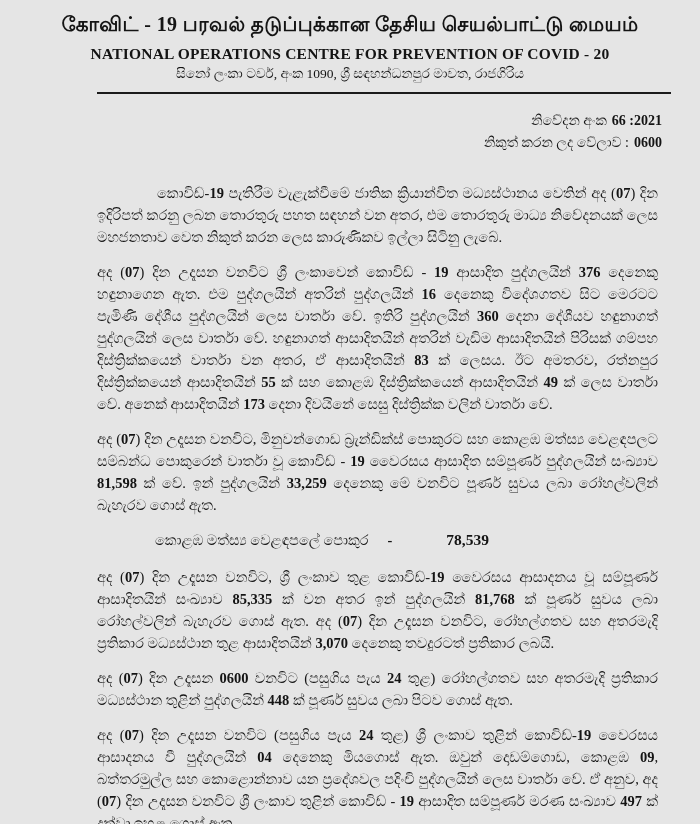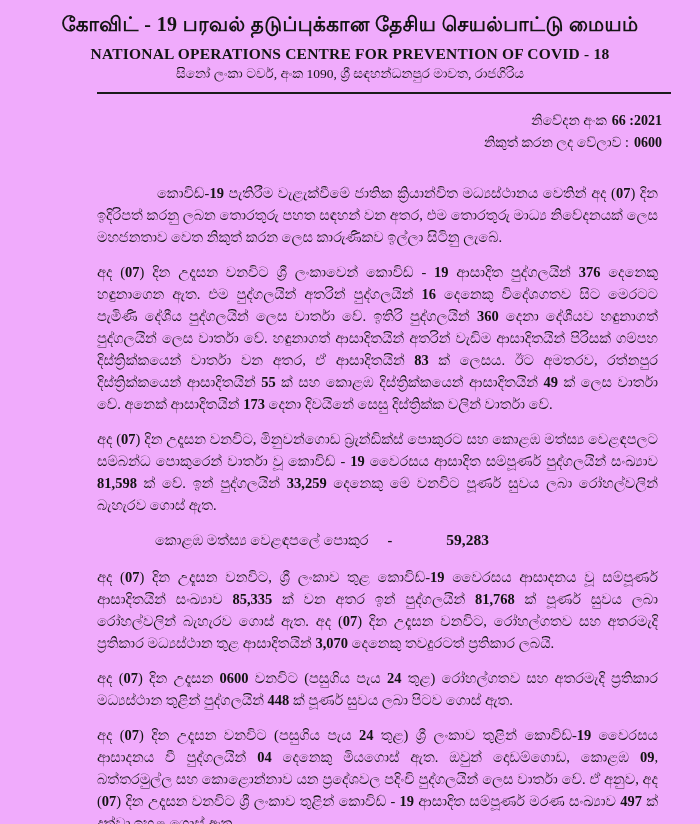--- a/index.html
+++ b/index.html
@@ -1,19 +1,19 @@
 <!DOCTYPE html>
 <html><head>
 <meta charset="utf-8">
 <style>
   html,body{margin:0;padding:0;background:#ffffff;}
   .page{
     position:relative;
     width:700px;height:824px;
-    background:#f0abfc;
+    background:#e5e5e5;
     overflow:hidden;
     color:#141414;
     font-family:"Liberation Serif","DejaVu Serif",serif;
   }
   
   .letterhead{text-align:center;padding-top:13px;}
   .title-tamil{
     font-size:20px;font-weight:700;letter-spacing:.4px;
     font-family:"Liberation Serif","DejaVu Sans",serif;
   }
@@ -44,21 +44,21 @@
   .cluster .cluster-dash{margin-left:11px;font-weight:700;}
   .cluster .cluster-value{margin-left:46px;font-size:15.5px;}
 </style>
 </head>
 <body>
 
 <div class="page">
 
   <header class="letterhead">
     <div class="title-tamil">கோவிட் - 19  பரவல் தடுப்புக்கான தேசிய செயல்பாட்டு மையம்</div>
-    <div class="title-english">NATIONAL OPERATIONS CENTRE FOR PREVENTION OF COVID - 18</div>
+    <div class="title-english">NATIONAL OPERATIONS CENTRE FOR PREVENTION OF COVID - 20</div>
     <div class="address">සිනෝ ලංකා ටවර්, අංක 1090, ශ්‍රී සඳහන්ධනපුර මාවත, රාජගිරිය</div>
   </header>
 
   <div class="rule"></div>
 
   <div class="meta">
     <div class="meta-line">
       <span class="meta-label">නිවේදන අංක</span><span class="num">66 :2021</span>
     </div>
     <div class="meta-line">
@@ -66,20 +66,20 @@
     </div>
   </div>
 
   <main class="doc-body" id="doc-body">
       <p class="first-indent">කොවිඩ්-<b class="num">19</b> පැතිරීම වැළැක්වීමේ ජාතික ක්‍රියාන්විත මධ්‍යස්ථානය වෙතින් අද (<b class="num">07</b>) දින ඉදිරිපත් කරනු ලබන තොරතුරු පහත සඳහන් වන  අතර, එම තොරතුරු මාධ්‍ය නිවේදනයක් ලෙස මහජනතාව වෙත නිකුත් කරන ලෙස කාරුණිකව ඉල්ලා සිටිනු ලැබේ.</p>
       <p>අද (<b class="num">07</b>) දින උදෑසන වනවිට ශ්‍රී ලංකාවෙන් කොවිඩ් - <b class="num">19</b> ආසාදිත පුද්ගලයින් <b class="num">376</b> දෙනෙකු හඳුනාගෙන ඇත. එම පුද්ගලයින් අතරින් පුද්ගලයින් <b class="num">16</b> දෙනෙකු විදේශගතව සිට මෙරටට පැමිණි දේශීය පුද්ගලයින් ලෙස වාර්තා වේ. ඉතිරි පුද්ගලයින් <b class="num">360</b> දෙනා  දේශීයව හඳුනාගත් පුද්ගලයින් ලෙස වාර්තා වේ. හඳුනාගත් ආසාදිතයින් අතරින් වැඩිම ආසාදිතයින් පිරිසක් ගම්පහ දිස්ත්‍රික්කයෙන් වාර්තා වන අතර, ඒ ආසාදිතයින් <b class="num">83</b> ක් ලෙසය. ඊට අමතරව, රත්නපුර දිස්ත්‍රික්කයෙන් ආසාදිතයින් <b class="num">55</b> ක් සහ කොළඹ දිස්ත්‍රික්කයෙන් ආසාදිතයින් <b class="num">49</b> ක් ලෙස වාර්තා වේ. අනෙක් ආසාදිතයින් <b class="num">173</b> දෙනා දිවයිනේ සෙසු දිස්ත්‍රික්ක වලින් වාර්තා වේ.</p>
       <p>අද (<b class="num">07</b>) දින උදෑසන වනවිට, මිනුවන්ගොඩ බ්‍රැන්ඩික්ස් පොකුරට සහ කොළඹ මත්ස්‍ය වෙළඳපලට සම්බන්ධ පොකුරෙන් වාර්තා වූ කොවිඩ් - <b class="num">19</b> වෛරසය ආසාදිත සම්පූර්ණ පුද්ගලයින් සංඛ්‍යාව <b class="num">81,598</b> ක් වේ. ඉන් පුද්ගලයින් <b class="num">33,259</b> දෙනෙකු මේ වනවිට පූර්ණ සුවය ලබා රෝහල්වලින් බැහැරව ගොස් ඇත.</p>
       <div class="cluster">
         <span>කොළඹ මත්ස්‍ය වෙළඳපලේ පොකුර</span>
         <span class="cluster-dash">-</span>
-        <b class="num cluster-value">59,283</b>
+        <b class="num cluster-value">78,539</b>
       </div>
       <p>අද (<b class="num">07</b>) දින උදෑසන වනවිට, ශ්‍රී ලංකාව තුළ කොවිඩ්-<b class="num">19</b> වෛරසය ආසාදනය වූ සම්පූර්ණ ආසාදිතයින් සංඛ්‍යාව <b class="num">85,335</b> ක් වන අතර ඉන් පුද්ගලයින් <b class="num">81,768</b> ක් පූර්ණ සුවය ලබා රෝහල්වලින් බැහැරව ගොස් ඇත. අද (<b class="num">07</b>) දින උදෑසන වනවිට, රෝහල්ගතව සහ අතරමැදි ප්‍රතිකාර මධ්‍යස්ථාන තුළ ආසාදිතයින් <b class="num">3,070</b> දෙනෙකු තවදුරටත් ප්‍රතිකාර ලබයි.</p>
       <p>අද (<b class="num">07</b>) දින උදෑසන <b class="num">0600</b> වනවිට (පසුගිය පැය <b class="num">24</b> තුළ) රෝහල්ගතව සහ අතරමැදි ප්‍රතිකාර මධ්‍යස්ථාන තුළින් පුද්ගලයින් <b class="num">448</b> ක් පූර්ණ සුවය ලබා පිටව ගොස් ඇත.</p>
       <p>අද (<b class="num">07</b>) දින උදෑසන වනවිට (පසුගිය පැය <b class="num">24</b> තුළ) ශ්‍රී ලංකාව තුළින් කොවිඩ්-<b class="num">19</b> වෛරසය ආසාදනය වී පුද්ගලයින් <b class="num">04</b> දෙනෙකු මියගොස් ඇත. ඔවුන් දොඩම්ගොඩ, කොළඹ <b class="num">09</b>, බත්තරමුල්ල සහ කොළොන්නාව යන ප්‍රදේශවල පදිංචි පුද්ගලයින් ලෙස වාර්තා වේ. ඒ අනුව, අද (<b class="num">07</b>) දින උදෑසන වනවිට ශ්‍රී ලංකාව තුළින් කොවිඩ් - <b class="num">19</b> ආසාදිත සම්පූර්ණ මරණ සංඛ්‍යාව <b class="num">497</b> ක් දක්වා ඉහළ ගොස් ඇත.</p>
     </main>
 
 </div>
 
 </body></html>

